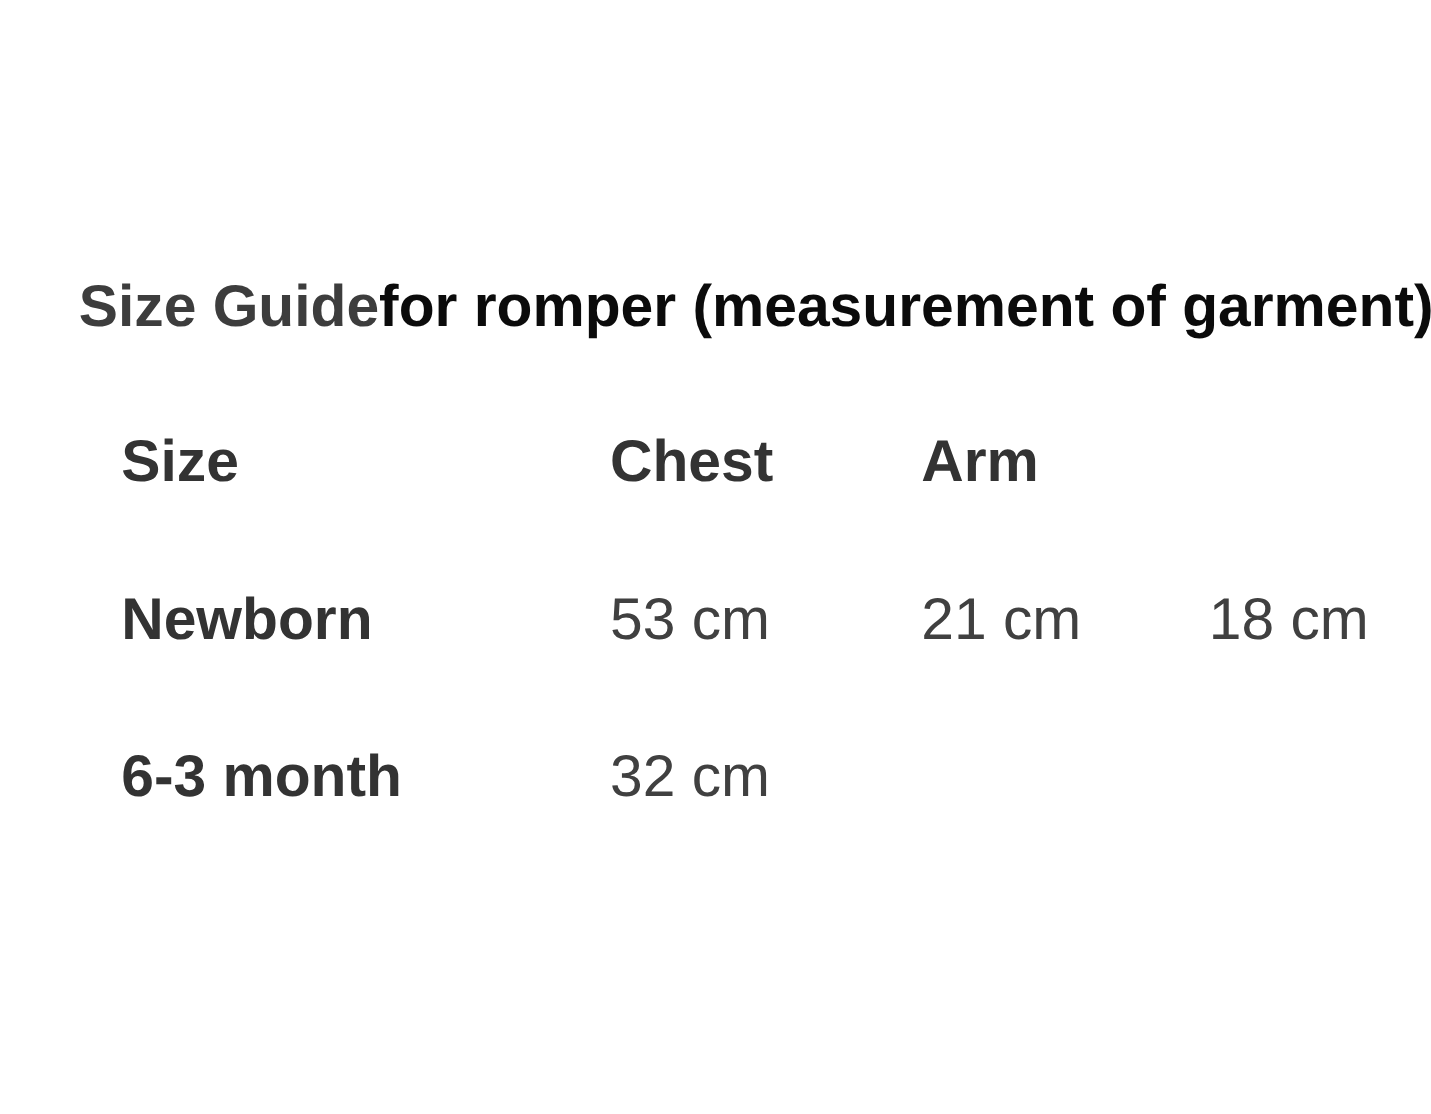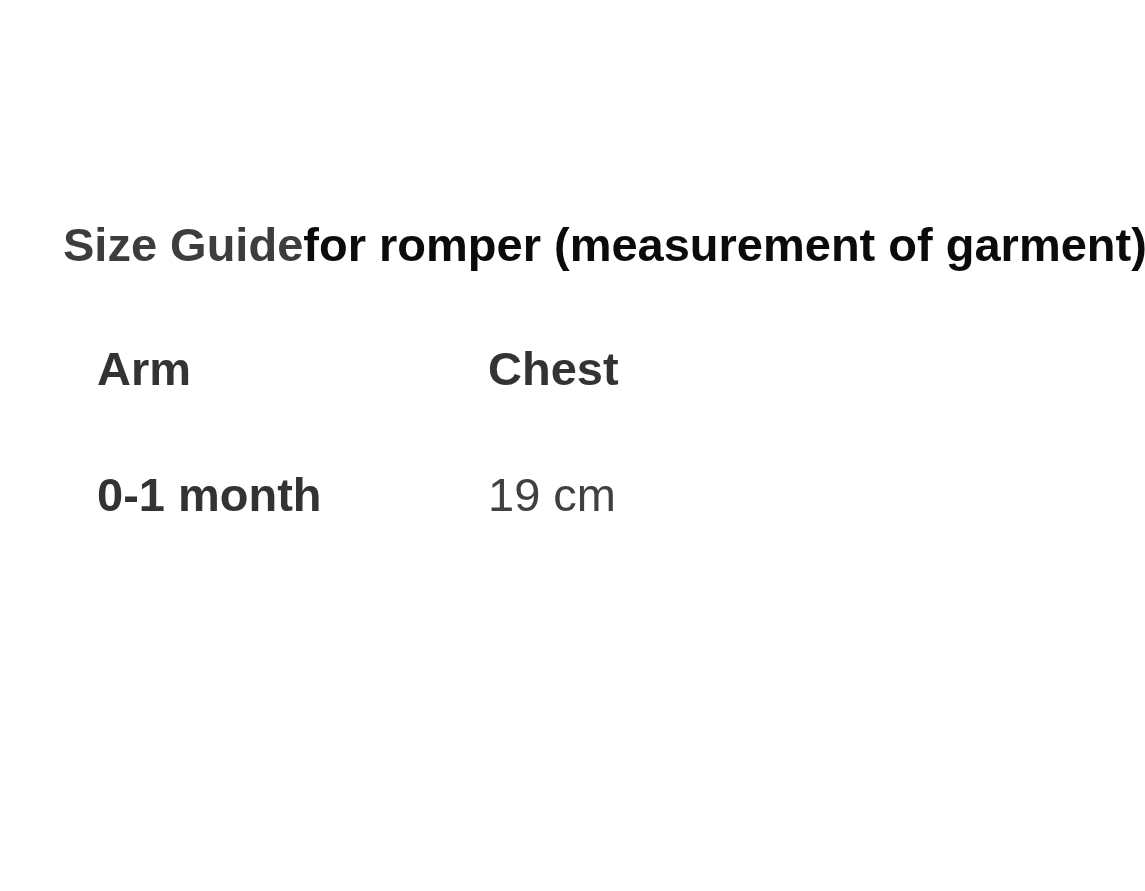--- a/index.html
+++ b/index.html
@@ -63,23 +63,30 @@
 </head>
 <body>
 
 <div class="page-title">
   <span class="title-primary">Size Guide</span><span class="title-secondary">for romper (measurement of garment)</span>
 </div>
 
 <div class="size-table">
 
   <div class="table-row">
+    <div class="cell header-cell">Size</div>
+    <div class="cell header-cell">Chest</div>
     <div class="cell header-cell">Arm</div>
-    <div class="cell header-cell">Chest</div>
   </div>
 
+  <div class="table-row">
+    <div class="cell row-label">Newborn</div>
+    <div class="cell value-cell">53 cm</div>
+    <div class="cell value-cell">21 cm</div>
+    <div class="cell value-cell">18 cm</div>
+  </div>
 
   <div class="table-row">
-    <div class="cell row-label">0-1 month</div>
-    <div class="cell value-cell">19 cm</div>
+    <div class="cell row-label">6-3 month</div>
+    <div class="cell value-cell">32 cm</div>
   </div>
 
 </div>
 
 </body></html>

